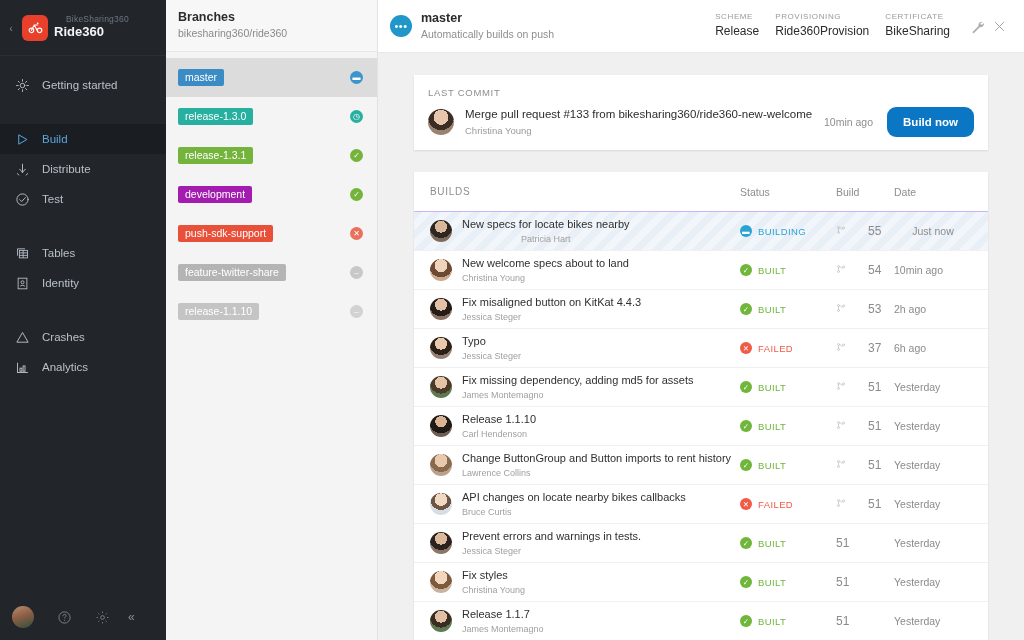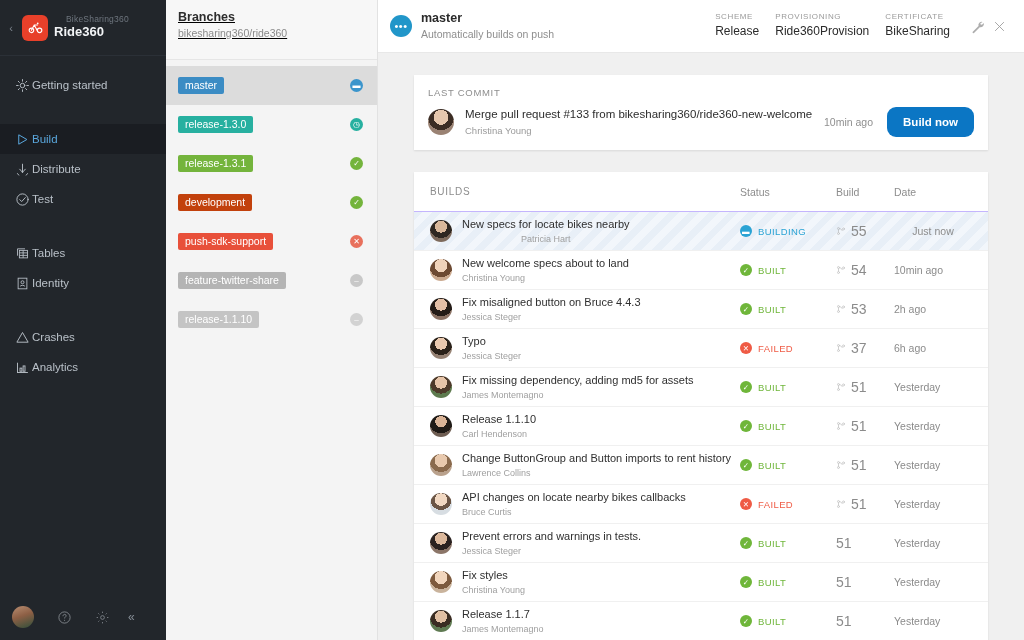--- a/index.html
+++ b/index.html
@@ -31,21 +31,21 @@
     color: #fff; font-size: 14px; line-height: 1;
   }
   .brand-text { display: flex; flex-direction: column; line-height: 1.15; }
   .brand-sub { font-size: 8.5px; color: #6e757e; letter-spacing: .2px; padding-left: 12px; }
   .brand-name { font-size: 13px; color: #f2f4f6; font-weight: bold; }
 
   .nav { padding-top: 8px; }
   .nav-group { padding: 6px 0; }
   .nav-item {
     height: 30px; display: flex; align-items: center;
-    padding-left: 14px; gap: 2px;
+    padding-left: 14px; gap: 12px;
     color: #b9c0c8; font-size: 11.5px; cursor: pointer;
   }
   .nav-item .ico { width: 16px; height: 16px; display: flex; align-items: center; justify-content: center; flex: none; }
   .nav-item .ico svg { display: block; }
   .nav-item.active { background: #1a1d22; color: #5aa7dd; }
   .nav-item.active .ico svg { stroke: #5aa7dd; }
   .nav-sep { height: 12px; }
 
   .sidebar-bottom {
     position: absolute; bottom: 0; left: 0; right: 0;
@@ -60,22 +60,22 @@
   .sb-ico { width: 16px; height: 16px; opacity: .62; display:flex; align-items:center; justify-content:center; cursor: pointer; }
   .sb-collapse { color: #878e97; font-size: 12px; cursor: pointer; margin-left: -4px; }
 
   
   .branches {
     width: 212px; height: 640px; background: #f4f4f4;
     border-right: 1px solid #e2e2e2; flex: none;
     display: flex; flex-direction: column;
   }
   .branches-head {
-    height: 60px; padding: 10px 0 2px 12px;
-    background: #f7f7f7; border-bottom: 1px solid #e6e6e6; text-decoration: underline;
+    height: 52px; padding: 10px 0 2px 12px;
+    background: #f7f7f7; border-bottom: 1px solid #e6e6e6;
   }
   .branches-title { font-size: 12.5px; font-weight: bold; color: #2d2d2d; }
   .branches-sub { font-size: 10.5px; color: #8a8a8a; margin-top: 3px; }
   .branch-list { flex: 1; overflow: hidden; padding-top: 6px; }
   .branch-row {
     height: 39px; display: flex; align-items: center;
     justify-content: space-between; padding: 0 14px 0 12px;
     cursor: pointer;
   }
   .branch-row.selected { background: #dcdcdc; }
@@ -149,21 +149,21 @@
       -45deg, #f2f6fb 0px, #f2f6fb 7px, #e8eff7 7px, #e8eff7 14px);
     text-align: center;
   }
   .br-name { flex: 1; display: flex; align-items: center; min-width: 0; }
   .br-av { width: 22px; height: 22px; border-radius: 50%; flex: none; background-size: cover; }
   .br-txt { margin-left: 10px; line-height: 1.25; min-width: 0; }
   .br-msg { font-size: 11px; color: #2f2f2f; white-space: nowrap; overflow: hidden; text-overflow: ellipsis; }
   .br-author { font-size: 9px; color: #a0a0a0; margin-top: 2px; }
   .br-status { width: 96px; display: flex; align-items: center; gap: 6px; font-size: 9.5px; letter-spacing: .4px; }
   .sbadge { width: 12px; height: 12px; border-radius: 50%; display: flex; align-items: center; justify-content: center; color: #fff; font-size: 7.5px; flex: none; }
-  .br-build { width: 58px; display: flex; align-items: center; gap: 5px; font-size: 14px; color: #8b8b8b; }
+  .br-build { width: 58px; display: flex; align-items: center; gap: 22px; font-size: 12px; color: #8b8b8b; }
   .br-date { width: 78px; font-size: 10.5px; color: #8b8b8b; }
   .fork { opacity: .55; }
 </style>
 </head>
 <body>
 
 <div class="app">
 
   <div class="sidebar">
     <div class="brand">
@@ -306,21 +306,21 @@
         </div>
         <div class="branch-row">
           <span class="branch-tag" style="background: rgb(39, 176, 160);">release-1.3.0</span>
           <span class="st" style="background: rgb(39, 176, 160);">◷</span>
         </div>
         <div class="branch-row">
           <span class="branch-tag" style="background: rgb(116, 180, 60);">release-1.3.1</span>
           <span class="st" style="background: rgb(116, 180, 60);">✓</span>
         </div>
         <div class="branch-row">
-          <span class="branch-tag" style="background: #c2410c;">development</span>
+          <span class="branch-tag" style="background: #a21caf;">development</span>
           <span class="st" style="background: rgb(116, 180, 60);">✓</span>
         </div>
         <div class="branch-row">
           <span class="branch-tag" style="background: rgb(232, 80, 58);">push-sdk-support</span>
           <span class="st" style="background: rgb(232, 112, 92);">✕</span>
         </div>
         <div class="branch-row">
           <span class="branch-tag" style="background: rgb(180, 180, 180);">feature-twitter-share</span>
           <span class="st" style="background: rgb(200, 200, 200);">–</span>
         </div>
@@ -430,21 +430,21 @@
                     <path d="M6 8.6v6.8M8.3 6.6c4 .3 6 1.6 6.6 4.4"></path>
                   </svg></span>
                 <span>54</span>
               </div>
               <div class="br-date">10min ago</div>
             </div>
             <div class="build-row">
               <div class="br-name">
                 <div class="br-av" style="background: radial-gradient(circle at 50% 30%, rgb(227, 191, 166) 0px, rgb(227, 191, 166) 32%, rgb(36, 28, 23) 32%, rgb(36, 28, 23) 62%, rgb(138, 113, 99) 62%, rgb(138, 113, 99) 100%);"></div>
                 <div class="br-txt">
-                  <div class="br-msg">Fix misaligned button on Bruce 4.4.3</div>
+                  <div class="br-msg">Fix misaligned button on KitKat 4.4.3</div>
                   <div class="br-author">Jessica Steger</div>
                 </div>
               </div>
               <div class="br-status" style="color: rgb(111, 182, 58);">
                 <span class="sbadge" style="background: rgb(111, 182, 58);">✓</span>
                 <span>BUILT</span>
               </div>
               <div class="br-build">
                 <span class="fork"><svg width="10" height="10" viewBox="0 0 24 24" fill="none" stroke="#9a9a9a" stroke-width="2" stroke-linecap="round">
                     <circle cx="6" cy="6" r="2.4"></circle>

